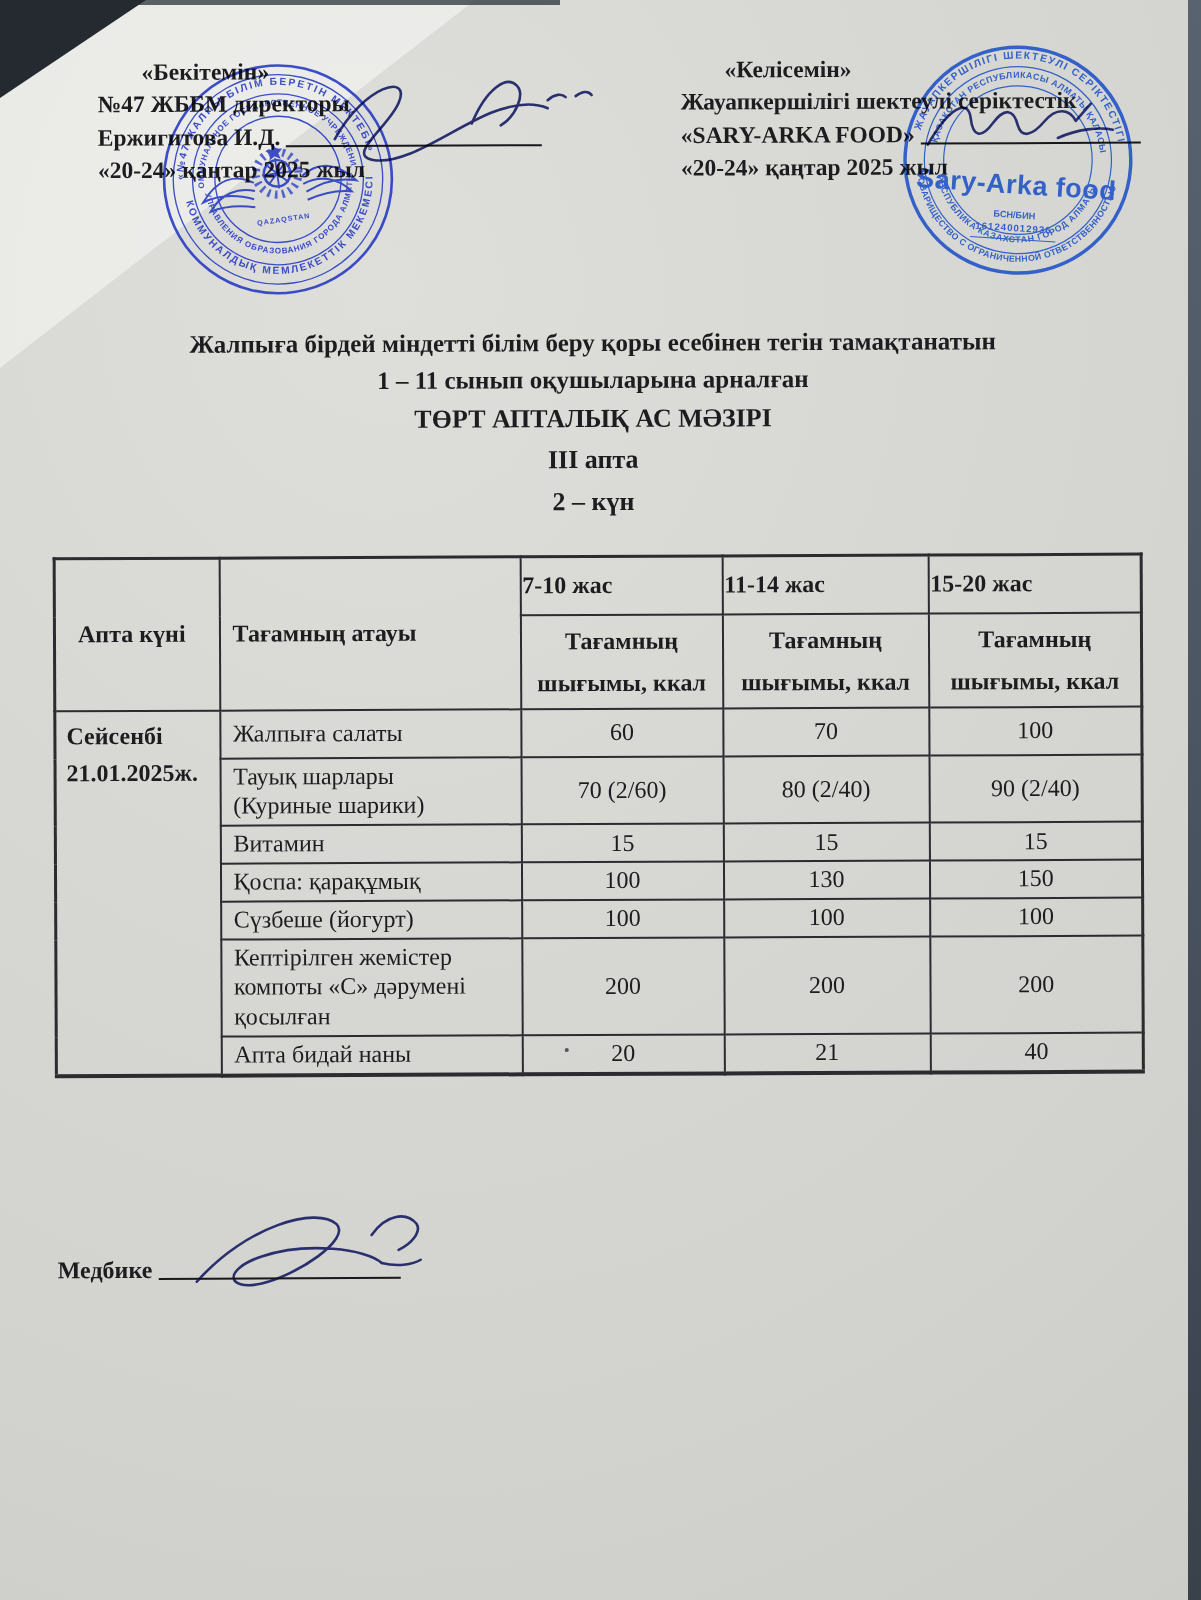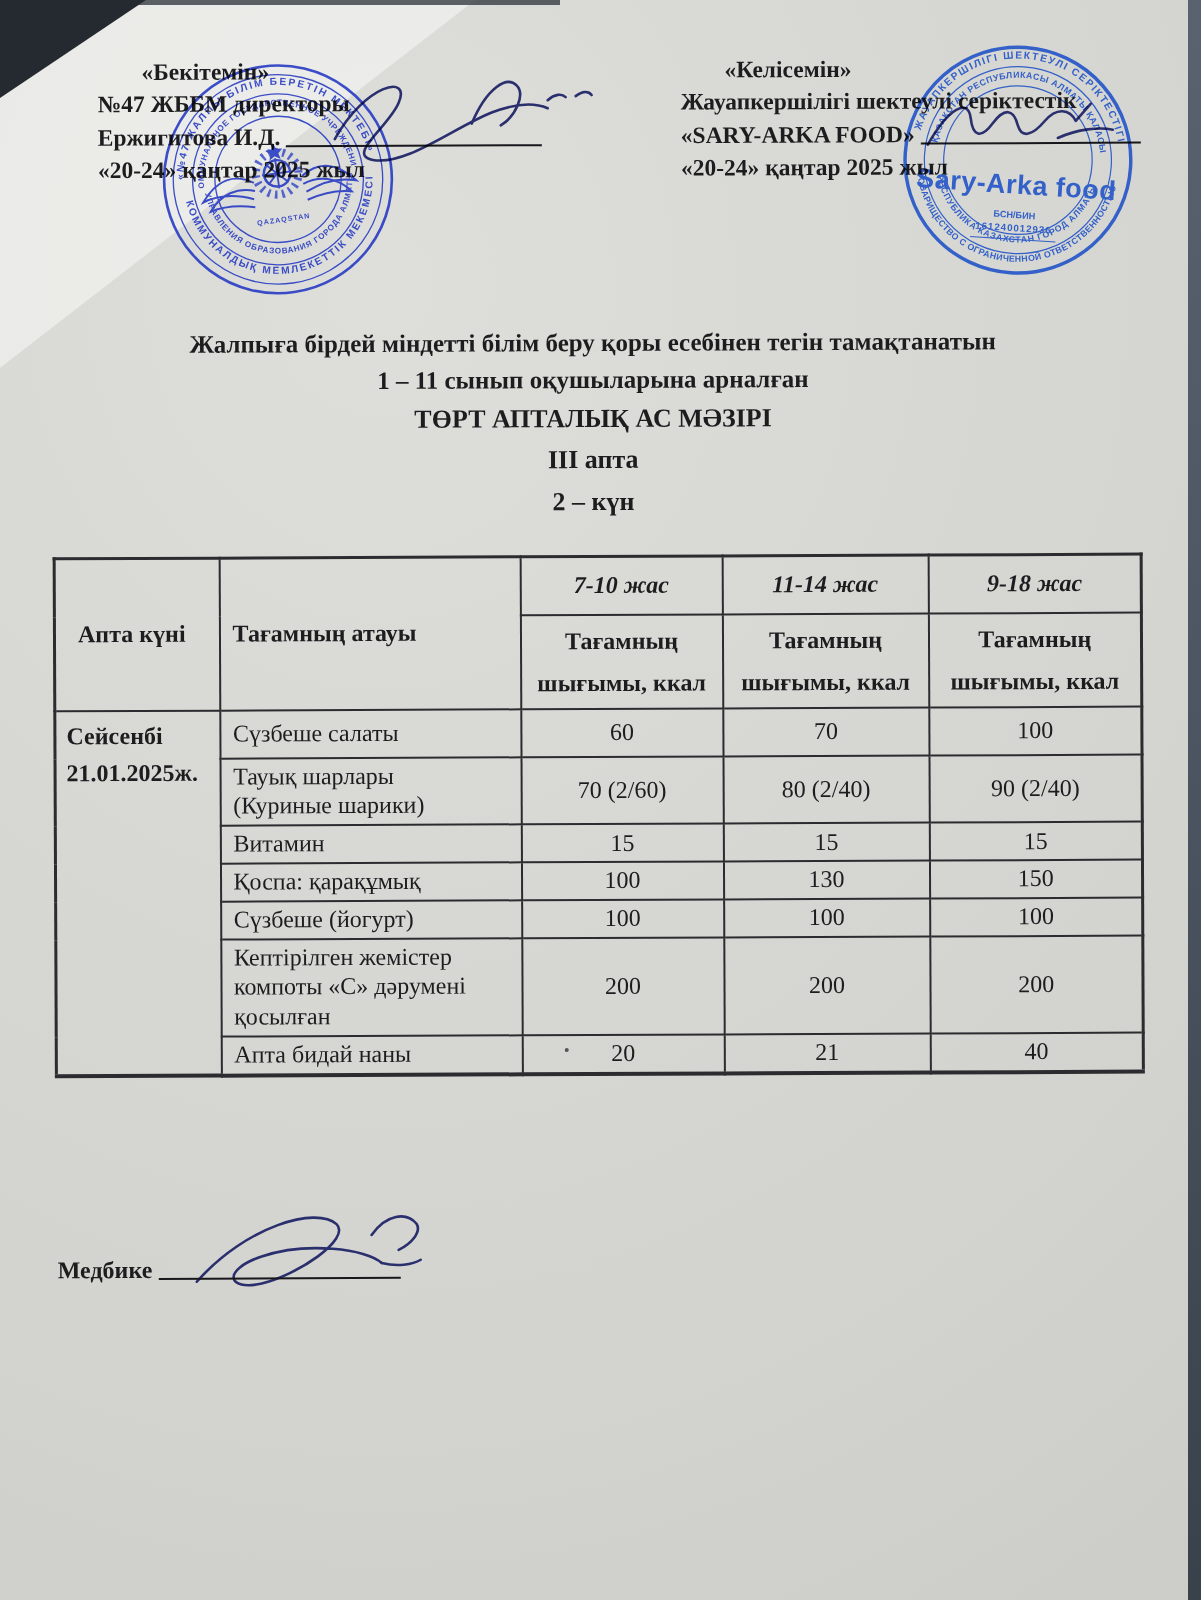--- a/index.html
+++ b/index.html
@@ -51,21 +51,21 @@
 
   
   table.menu{position:absolute;left:53px;top:555px;width:1087px;border-collapse:collapse;
     border:3px solid #2c2c30;border-bottom-width:4px;table-layout:fixed;
     font-size:24px;color:#1d1d20;}
   table.menu th,table.menu td{border:2px solid #2c2c30;overflow:hidden;}
   tr.hrow1{height:58px;}
   tr.hrow2{height:83px;}
   th.h-day{text-align:left;padding-left:22px;font-size:24px;}
   th.h-dish{text-align:left;padding-left:12px;font-size:24px;}
-  th.h-age{text-align:center;font-weight:bold;font-style:italic;}
+  th.h-age{text-align:left;font-weight:bold;}
   th.h-sub{text-align:center;font-weight:bold;line-height:1.75;padding:4px 2px;}
   td.day-cell{vertical-align:top;font-weight:bold;padding:6px 4px 0 10px;line-height:1.55;text-align:left;}
   td.dish-cell{text-align:left;padding:3px 8px 3px 12px;line-height:1.24;vertical-align:middle;}
   td.val-cell{text-align:center;vertical-align:middle;}
 
   
   .footer{position:absolute;left:55px;top:1250px;font-size:24px;font-weight:bold;}
   .u-nurse{width:242px;}
   .speck{position:absolute;left:563px;top:1048px;width:4px;height:4px;border-radius:50%;background:#56565a;}
 </style>
@@ -174,21 +174,21 @@
             <col style="width:202px">
             <col style="width:206px">
             <col style="width:213px">
         </colgroup>
         <thead>
           <tr class="hrow1">
             <th rowspan="2" class="h-day">Апта күні</th>
             <th rowspan="2" class="h-dish">Тағамның атауы</th>
             <th class="h-age">7-10 жас</th>
             <th class="h-age">11-14 жас</th>
-            <th class="h-age">9-18 жас</th>
+            <th class="h-age">15-20 жас</th>
           </tr>
           <tr class="hrow2">
               <th class="h-sub">
                 <div>Тағамның</div>
                 <div>шығымы, ккал</div>
               </th>
               <th class="h-sub">
                 <div>Тағамның</div>
                 <div>шығымы, ккал</div>
               </th>
@@ -198,21 +198,21 @@
               </th>
             </tr>
         </thead>
         <tbody>
             <tr style="height: 48px;">
               <td rowspan="7" class="day-cell">
                 <div>Сейсенбі</div>
                 <div>21.01.2025ж.</div>
               </td>
               <td class="dish-cell">
-                <div>Сүзбеше салаты</div>
+                <div>Жалпыға салаты</div>
               </td>
               <td class="val-cell">60</td>
               <td class="val-cell">70</td>
               <td class="val-cell">100</td>
             </tr>
             <tr style="height: 61px;">
               <td class="dish-cell">
                 <div>Тауық шарлары</div>
                 <div>(Куриные шарики)</div>
               </td>

